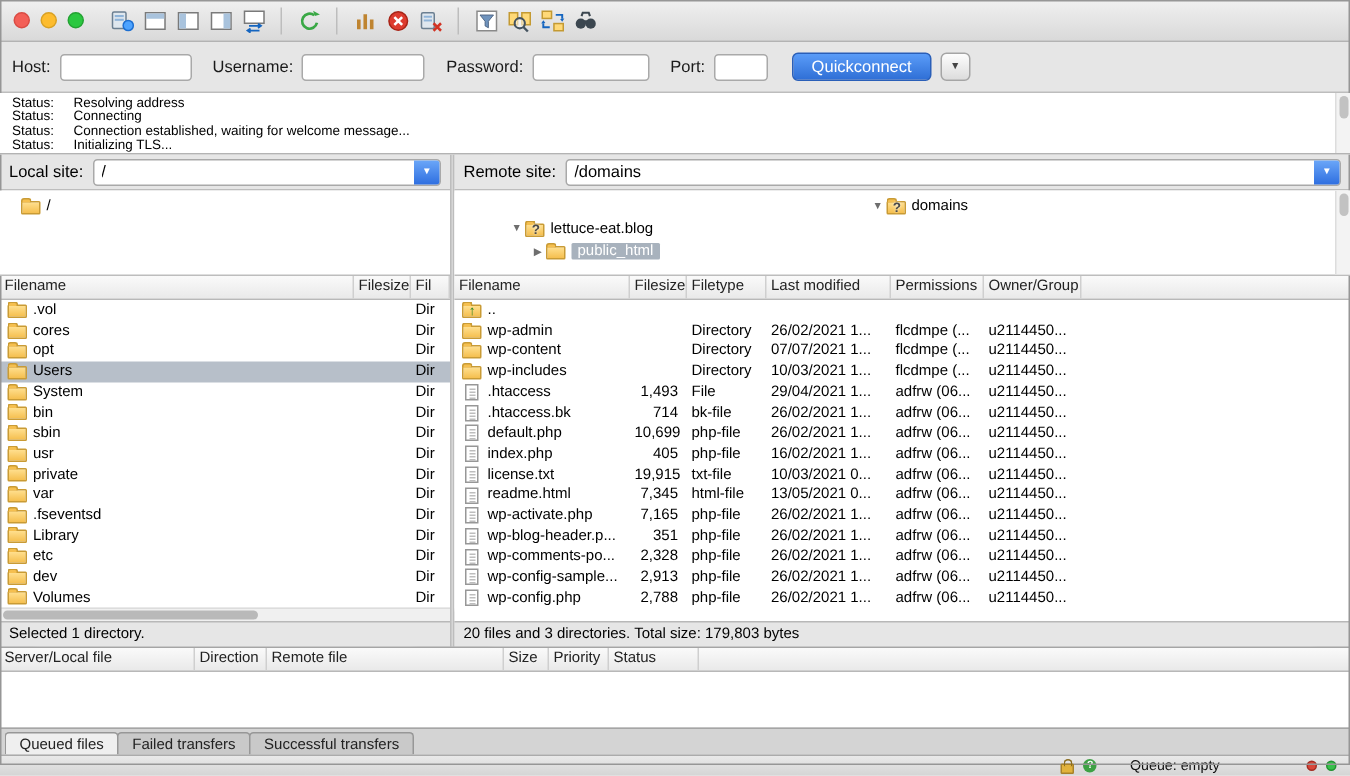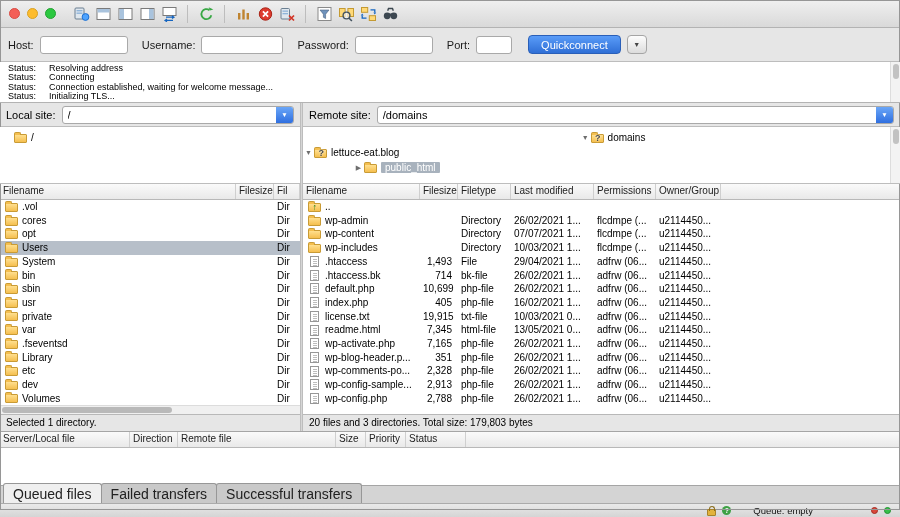--- a/index.html
+++ b/index.html
@@ -74,21 +74,21 @@
   .ficon.q::after { content:"?"; position:absolute; left:3.5px; top:-2px; font-size:9px; font-weight:bold; color:#4a4a4a; text-shadow:0 0 2px #fff; }
   .ficon.up::after { content:"↑"; position:absolute; left:3.5px; top:-3px; font-size:9px; font-weight:bold; color:#1a7f1a; }
 
   .hscroll { height:9px; flex:none; background:#f0f0f0; border-top:1px solid #dcdcdc; }
   .hthumb { width:170px; height:6px; margin:1px 0 0 2px; background:#b9b9b9; border-radius:3px; }
   .pane-status { height:17px; flex:none; background:#e6e6e6; border-top:1px solid #b8b8b8; font-size:10px; padding:2px 6px; white-space:nowrap; overflow:hidden; }
 
   
   .queue { height:54px; flex:none; display:flex; flex-direction:column; border-top:1px solid #a5a5a5; }
   .queue-body { flex:1; background:#fff; }
-  .queue-tabs { height:18px; flex:none; background:#d4d4d4; border-top:1px solid #a5a5a5; display:flex; align-items:flex-end; padding-left:3px; font-size:14px; }
+  .queue-tabs { height:18px; flex:none; background:#d4d4d4; border-top:1px solid #a5a5a5; display:flex; align-items:flex-end; padding-left:3px; font-size:10px; }
   .qtab { padding:2px 9px 1px; border:1px solid #979797; border-bottom:none; border-radius:3px 3px 0 0; background:#c9c9c9; margin-right:-1px; color:#222; }
   .qtab.active { background:#efefef; }
 
   
   .statusbar { height:14px; flex:none; background:linear-gradient(#e9e9e9,#d5d5d5); border-top:1px solid #ababab; display:flex; align-items:center; font-size:9.5px; padding:0 9px; gap:6px; }
   .padlock { margin-left:auto; width:9px; height:7px; background:#e2b33c; border:1px solid #a8822a; border-radius:1px; position:relative; margin-top:3px; }
   .padlock::before { content:""; position:absolute; top:-4px; left:1px; width:4px; height:4px; border:1.5px solid #8a6d1f; border-bottom:none; border-radius:3px 3px 0 0; }
   .qmark { width:9px; height:9px; border-radius:50%; background:#3da144; color:#fff; font-size:7px; font-weight:bold; text-align:center; line-height:9px; }
   .queue-status { margin-left:16px; margin-right:52px; color:#111; }
   .led { width:7px; height:7px; border-radius:50%; display:inline-block; }
@@ -402,21 +402,21 @@
       </div>
       <div class="tree" id="remote-tree">
         <div class="vscroll">
             <div class="vthumb"></div>
           </div>
       <div class="tree-row" style="padding-left: 22px; justify-content: center;">
             <span class="tree-arrow">▼</span>
             <span class="ficon folder q"></span>
             <span class="tree-name">domains</span>
           </div>
-          <div class="tree-row" style=" align-items: center;">
+          <div class="tree-row" style="padding-left: 36px; align-items: center;">
             <span class="tree-arrow">▼</span>
             <span class="ficon folder q"></span>
             <span class="tree-name">lettuce-eat.blog</span>
           </div>
           <div class="tree-row" style="padding-left: 50px;">
             <span class="tree-arrow">▶</span>
             <span class="ficon folder"></span>
             <span class="tree-name sel">public_html</span>
           </div>
         </div>

